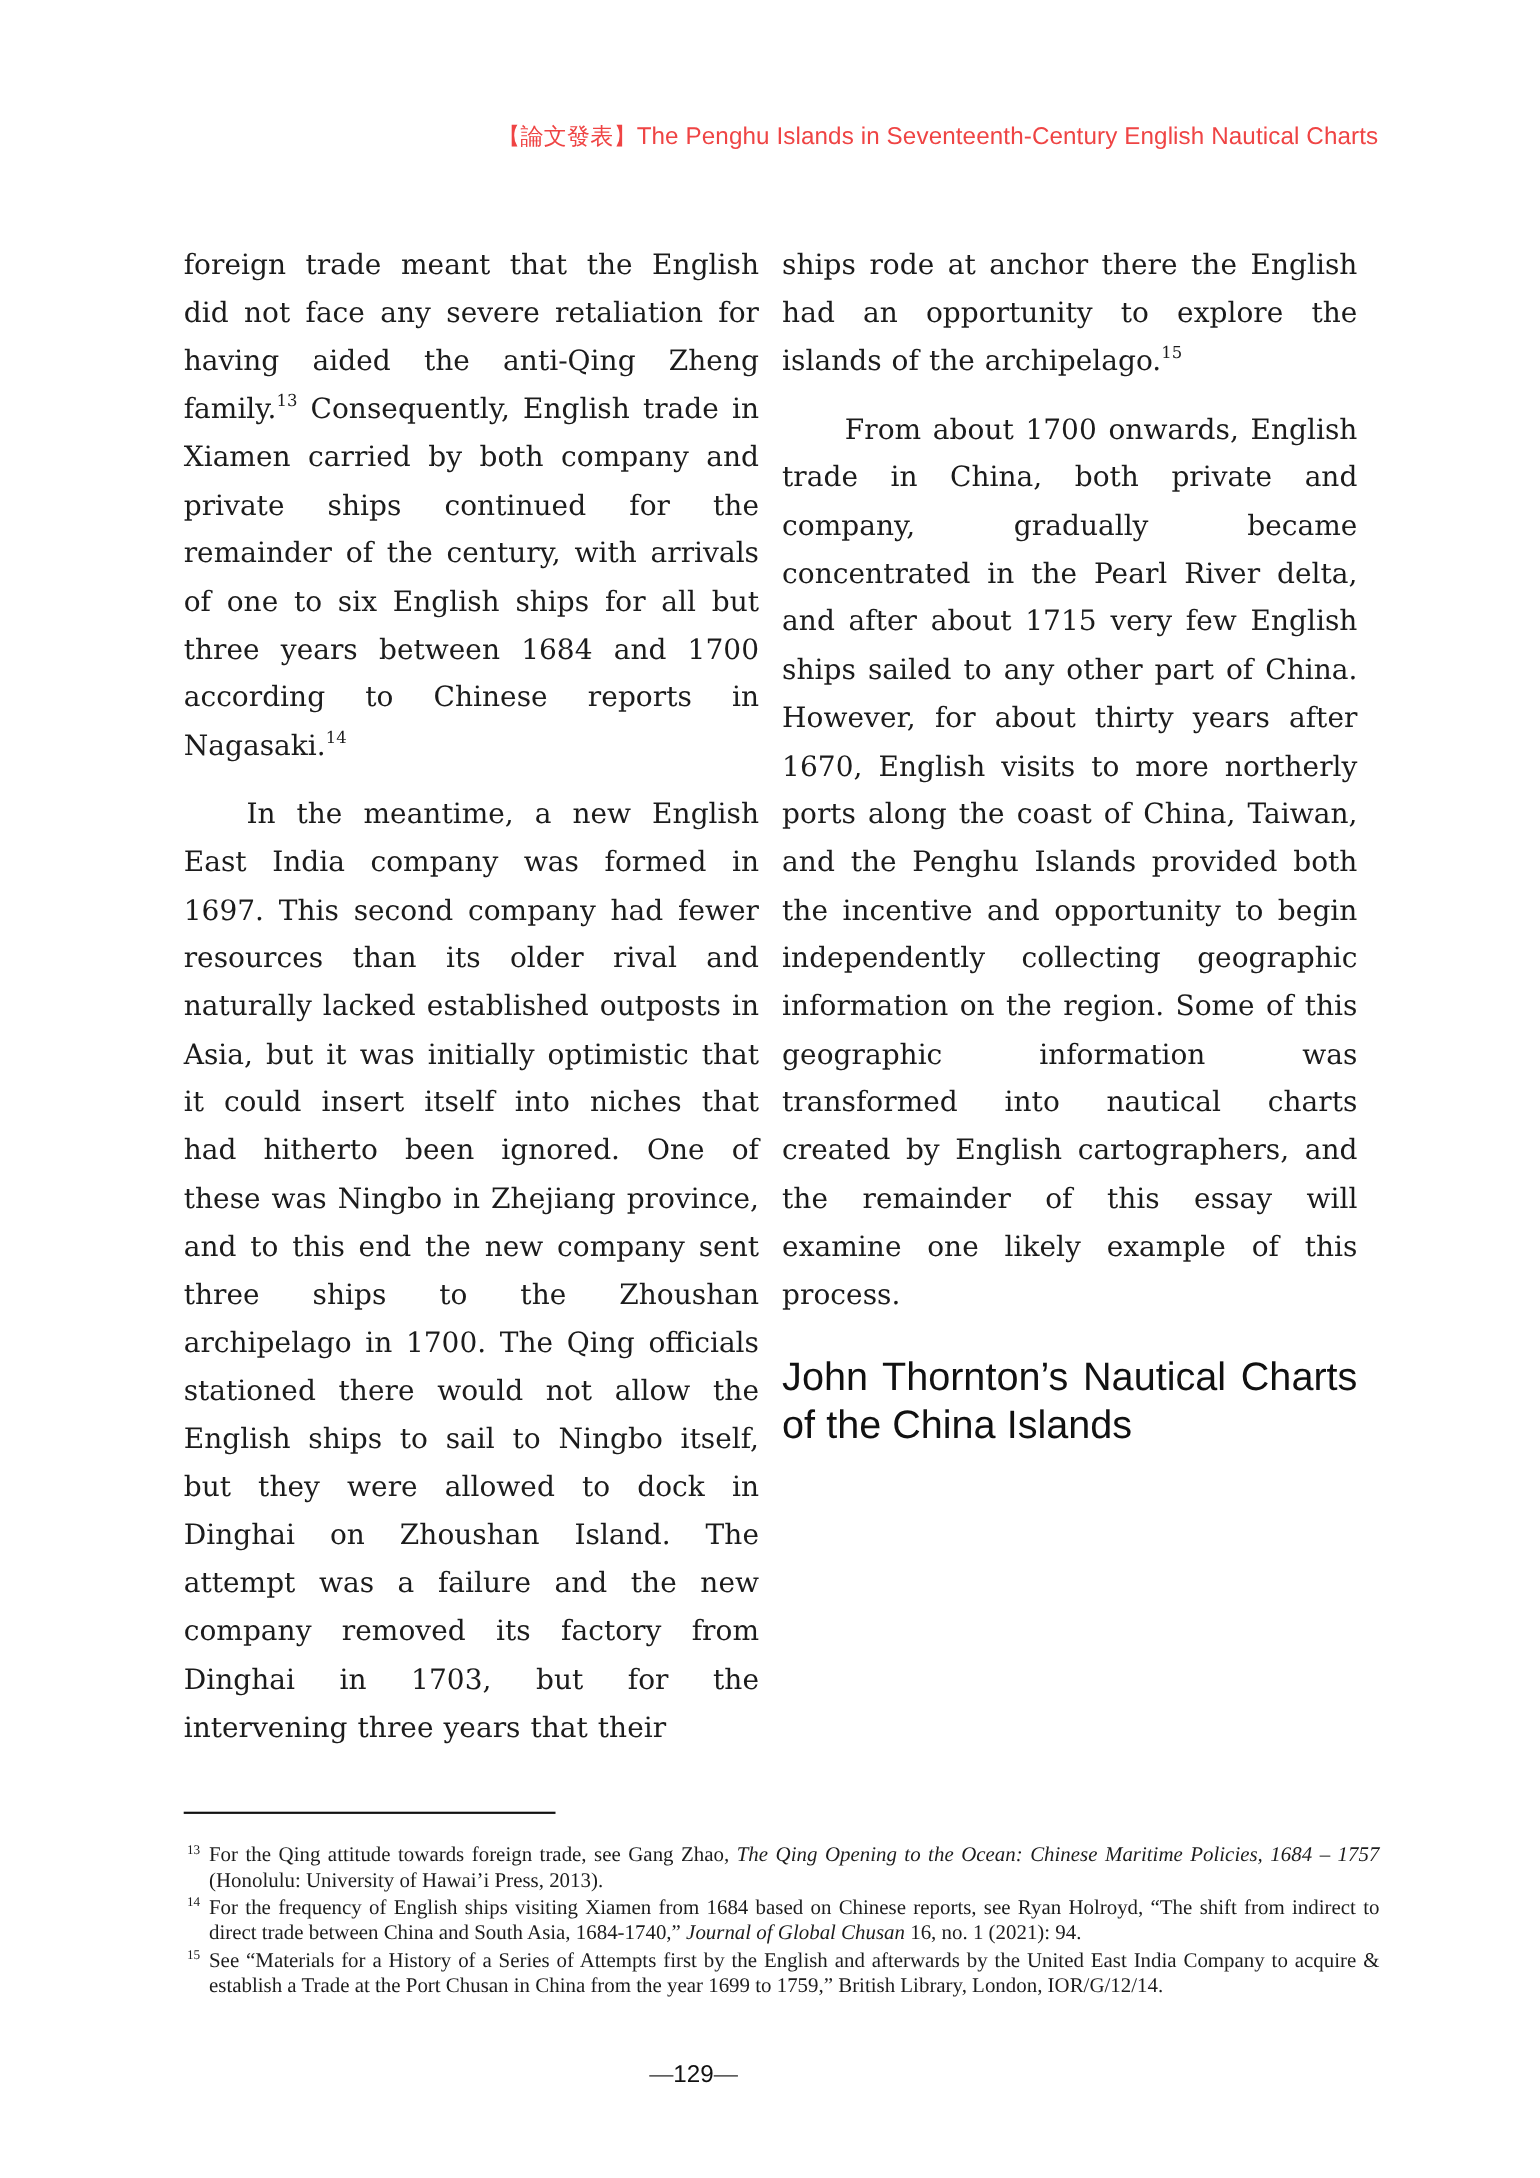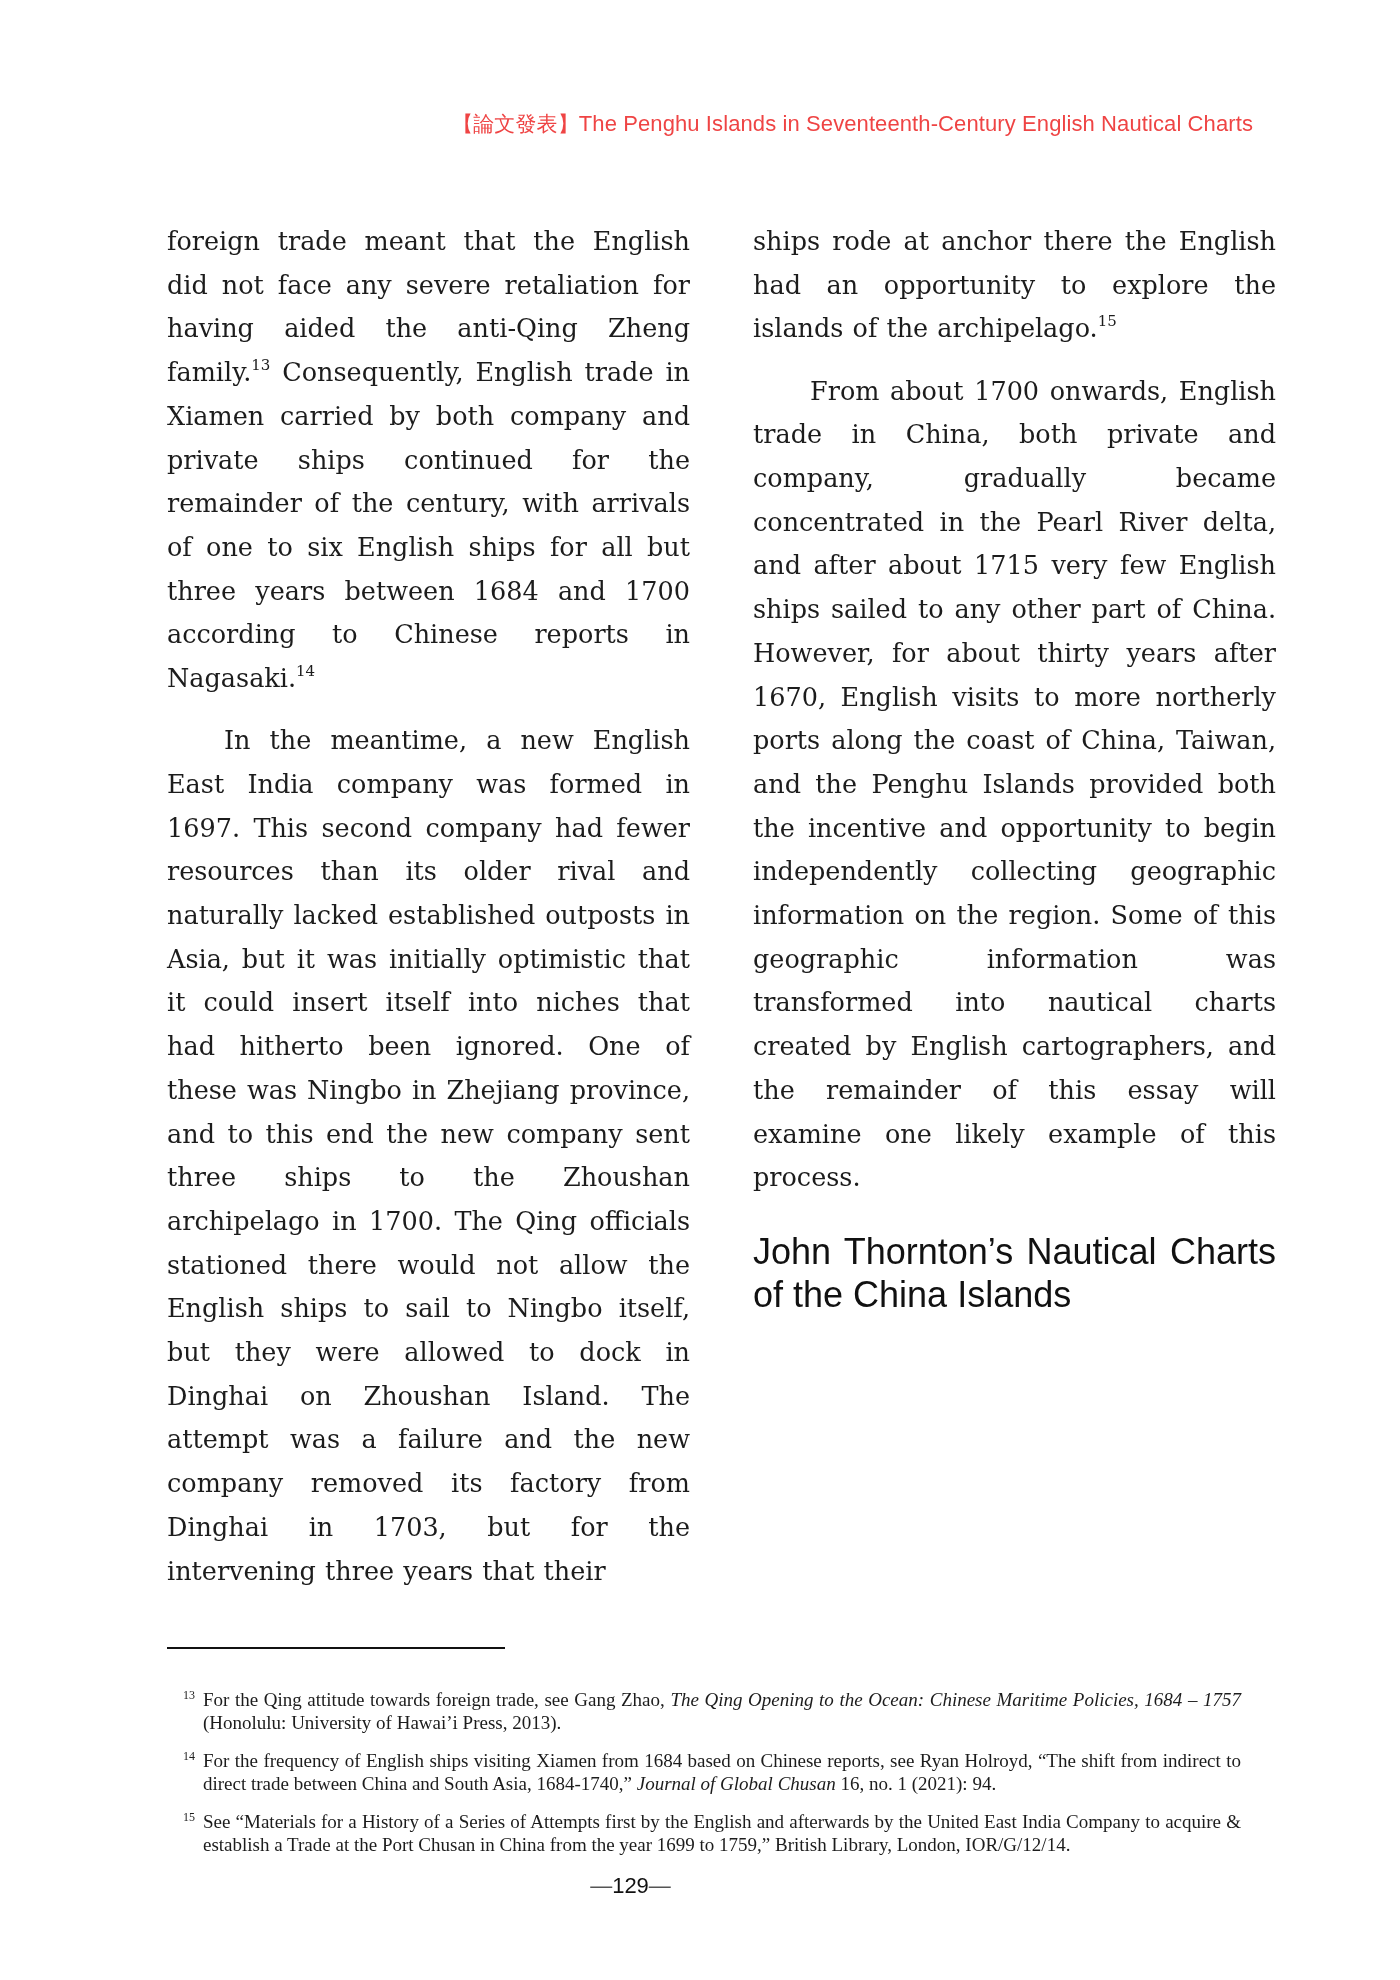--- a/index.html
+++ b/index.html
@@ -12,41 +12,41 @@
     font-family: "Liberation Sans", sans-serif; font-size: 22px; color: #ef4444;
     white-space: nowrap; letter-spacing: 0.1px;
   }
   .running-header .cjk { font-family: "DejaVu Sans", sans-serif; font-size: 21px; }
   .column {
     position: absolute; top: 220px; width: 523px;
     font-family: "DejaVu Serif", serif; font-size: 25.5px; line-height: 43.7px;
     color: #1c1c1c;
   }
   .col-left { left: 167px; }
-  .col-right { left: 753px; }
+  .col-right { left: 711px; }
   .column p {
     margin: 0 0 18.5px 0; text-align: justify; text-align-last: left;
     word-spacing: 1px;
   }
   .column p.indent { text-indent: 57px; }
   .column sup { font-size: 15px; line-height: 0; vertical-align: 11px; }
   .section-heading {
     font-family: Liberation Sans, sans-serif; font-size: 36px; line-height: 43px;
     font-weight: normal; color: #111; margin: 30px 0 44px 0; text-align: justify;
     text-align-last: left;
   }
   .section-heading .line1 { display: block; text-align: justify; text-align-last: justify; }
   .footnote-rule {
     position: absolute; left: 167px; top: 1647px; width: 338px; height: 2px; background: #111;
   }
   .footnotes {
     position: absolute; left: 167px; top: 1673px; width: 1090px;
     font-family: "Liberation Serif", serif; font-size: 19px; line-height: 22.5px; color: #1c1c1c;
   }
-  .footnote { padding-left: 20px; text-indent: -20px; margin: 16px; text-align: justify; text-align-last: left; font-family: Liberation Serif, serif; }
+  .footnote { padding-left: 20px; text-indent: -20px; margin: 3px; text-align: justify; text-align-last: left; font-family: Liberation Serif, serif; }
   .footnote .fn-num { font-size: 12px; vertical-align: 7px; line-height: 0; display: inline-block; width: 20px; text-indent: 0; }
   .footnote .it { font-style: italic; }
   .page-number {
     position: absolute; top: 1873px; left: 0; width: 1261px; text-align: center;
     font-family: "Liberation Sans", sans-serif; font-size: 22px; color: #111;
   }
   .page-number .dash { color: #555; }
 </style>
 </head>
 <body>

